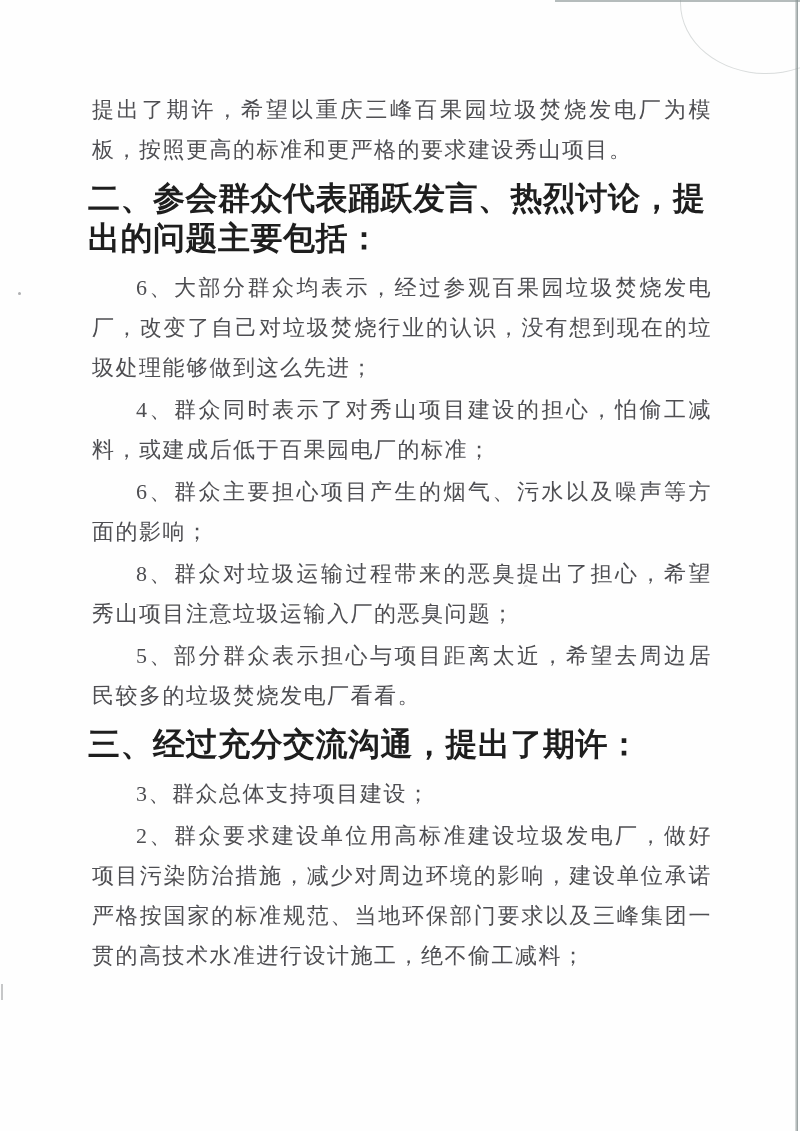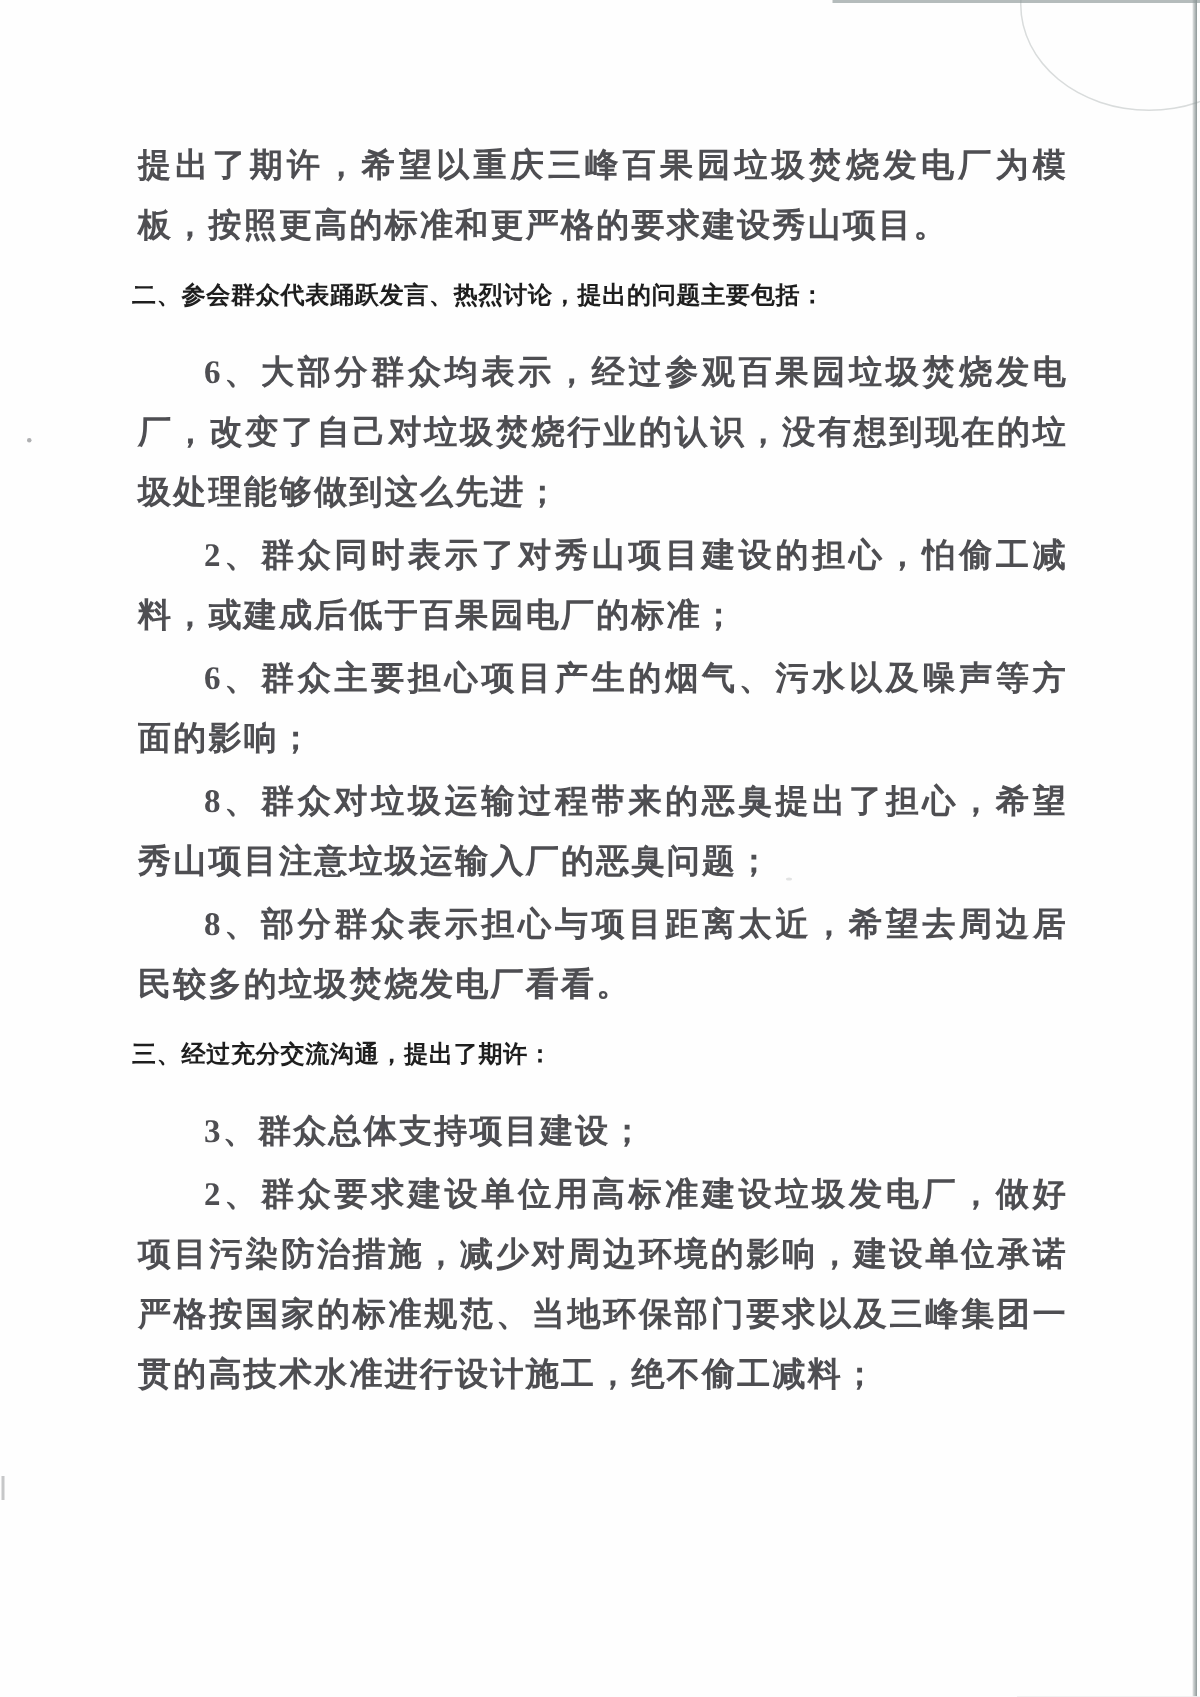--- a/index.html
+++ b/index.html
@@ -22,29 +22,29 @@
     top: 90px;
     width: 620px;
   }
   .content p {
     margin: 0 0 2px 0;
     font-size: 22px;
     line-height: 40px;
     letter-spacing: 1.5px;
     color: var(--body-color, #4e4e52);
     text-align: justify;
-    font-weight: 700;
+    font-weight: 400;
   }
   .content p.indent {
     text-indent: 44px;
   }
   .content p.heading {
     font-family: "Liberation Sans", sans-serif;
     font-weight: 700;
-    font-size: 16px;
+    font-size: 32px;
     line-height: 40px;
     letter-spacing: 0.5px;
     color: var(--heading-color, #1e1e1e);
     margin: 8px 0 10px 0;
     margin-left: -4px;
     text-align: left;
   }
   
   .right-edge-line {
     position: absolute;
@@ -82,24 +82,24 @@
   .speck-d { left: 524px; top: 585px; width: 4px; height: 2px; border-radius: 50%; opacity: 0.35; }
 </style>
 </head>
 <body>
 
 <div class="page">
   <div class="content" id="doc-body">
       <p class="">提出了期许，希望以重庆三峰百果园垃圾焚烧发电厂为模板，按照更高的标准和更严格的要求建设秀山项目。</p>
       <p class="heading">二、参会群众代表踊跃发言、热烈讨论，提出的问题主要包括：</p>
       <p class=" indent">6、大部分群众均表示，经过参观百果园垃圾焚烧发电厂，改变了自己对垃圾焚烧行业的认识，没有想到现在的垃圾处理能够做到这么先进；</p>
-      <p class=" indent">2、群众同时表示了对秀山项目建设的担心，怕偷工减料，或建成后低于百果园电厂的标准；</p>
+      <p class=" indent">4、群众同时表示了对秀山项目建设的担心，怕偷工减料，或建成后低于百果园电厂的标准；</p>
       <p class=" indent">6、群众主要担心项目产生的烟气、污水以及噪声等方面的影响；</p>
       <p class=" indent">8、群众对垃圾运输过程带来的恶臭提出了担心，希望秀山项目注意垃圾运输入厂的恶臭问题；</p>
-      <p class=" indent">8、部分群众表示担心与项目距离太近，希望去周边居民较多的垃圾焚烧发电厂看看。</p>
+      <p class=" indent">5、部分群众表示担心与项目距离太近，希望去周边居民较多的垃圾焚烧发电厂看看。</p>
       <p class="heading">三、经过充分交流沟通，提出了期许：</p>
       <p class=" indent">3、群众总体支持项目建设；</p>
       <p class=" indent">2、群众要求建设单位用高标准建设垃圾发电厂，做好项目污染防治措施，减少对周边环境的影响，建设单位承诺严格按国家的标准规范、当地环保部门要求以及三峰集团一贯的高技术水准进行设计施工，绝不偷工减料；</p>
     </div>
 
   <div class="top-edge-line"></div>
   <div class="corner-arc"></div>
   <div class="right-edge-line"></div>
   <div class="speck speck-a"></div>
   <div class="speck speck-b"></div>

